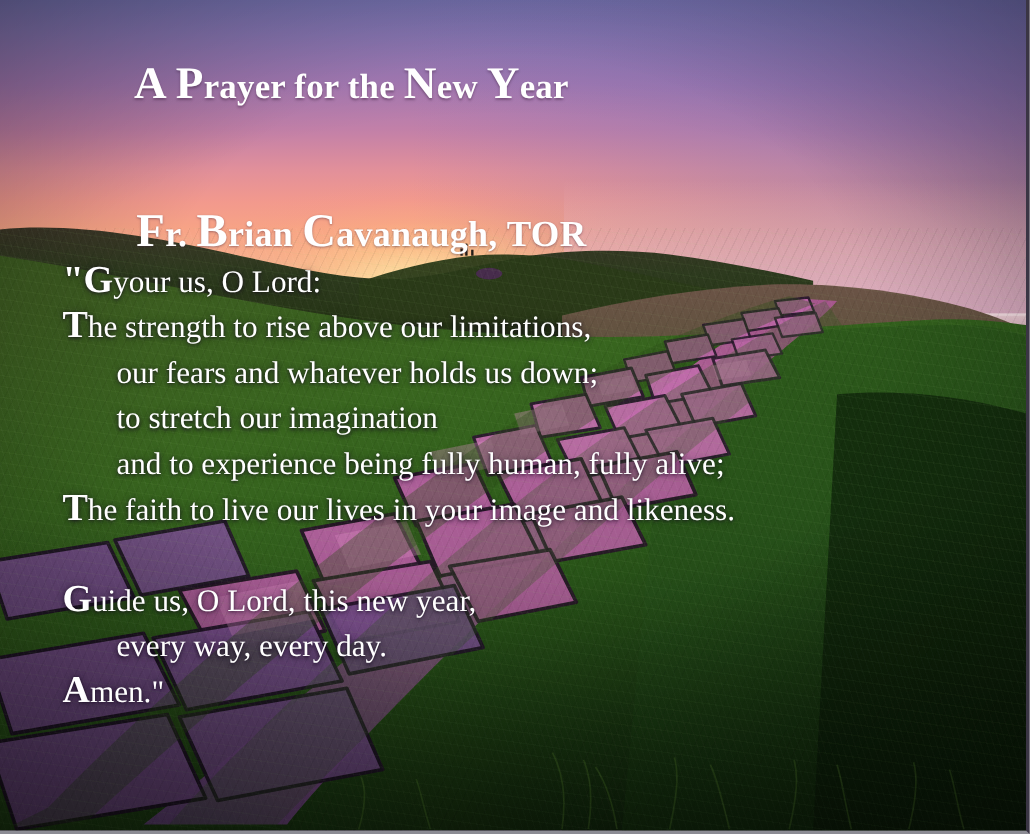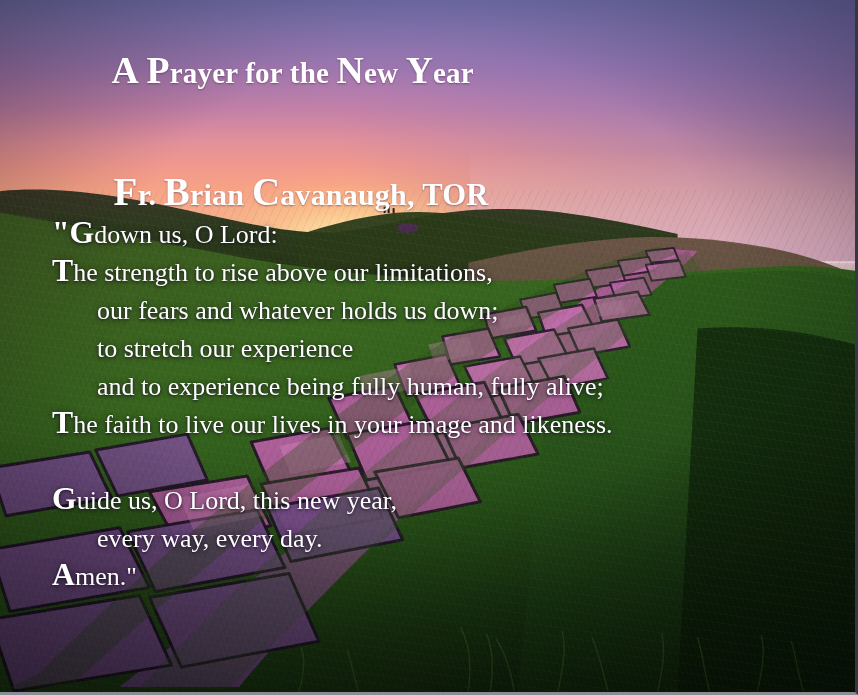--- a/index.html
+++ b/index.html
@@ -330,24 +330,24 @@
     <div class="title-block">
       <div class="title-line">
         <span class="cap">A</span><span> </span><span class="cap">P</span><span>rayer for the </span><span class="cap">N</span><span>ew </span><span class="cap">Y</span><span>ear</span>
       </div>
       <div class="subtitle-line">
         <span class="cap">F</span><span>r. </span><span class="cap">B</span><span>rian </span><span class="cap">C</span><span>avanaugh, </span><span class="tor">TOR</span>
       </div>
     </div>
 
     <div id="poem">
-      <div class="pline"><span class="cap">"G</span><span>down us, O Lord:</span></div>
+      <div class="pline"><span class="cap">"G</span><span>your us, O Lord:</span></div>
       <div class="pline"><span class="cap">T</span><span>he strength to rise above our limitations,</span></div>
       <div class="pline indent"><span>our fears and whatever holds us down;</span></div>
-      <div class="pline indent"><span>to stretch our experience</span></div>
+      <div class="pline indent"><span>to stretch our imagination</span></div>
       <div class="pline indent"><span>and to experience being fully human, fully alive;</span></div>
       <div class="pline"><span class="cap">T</span><span>he faith to live our lives in your image and likeness.</span></div>
       <div class="pline blank"></div>
       <div class="pline"><span class="cap">G</span><span>uide us, O Lord, this new year,</span></div>
       <div class="pline indent"><span>every way, every day.</span></div>
       <div class="pline"><span class="cap">A</span><span>men."</span></div>
     </div>
 
   </div>
 </div>

